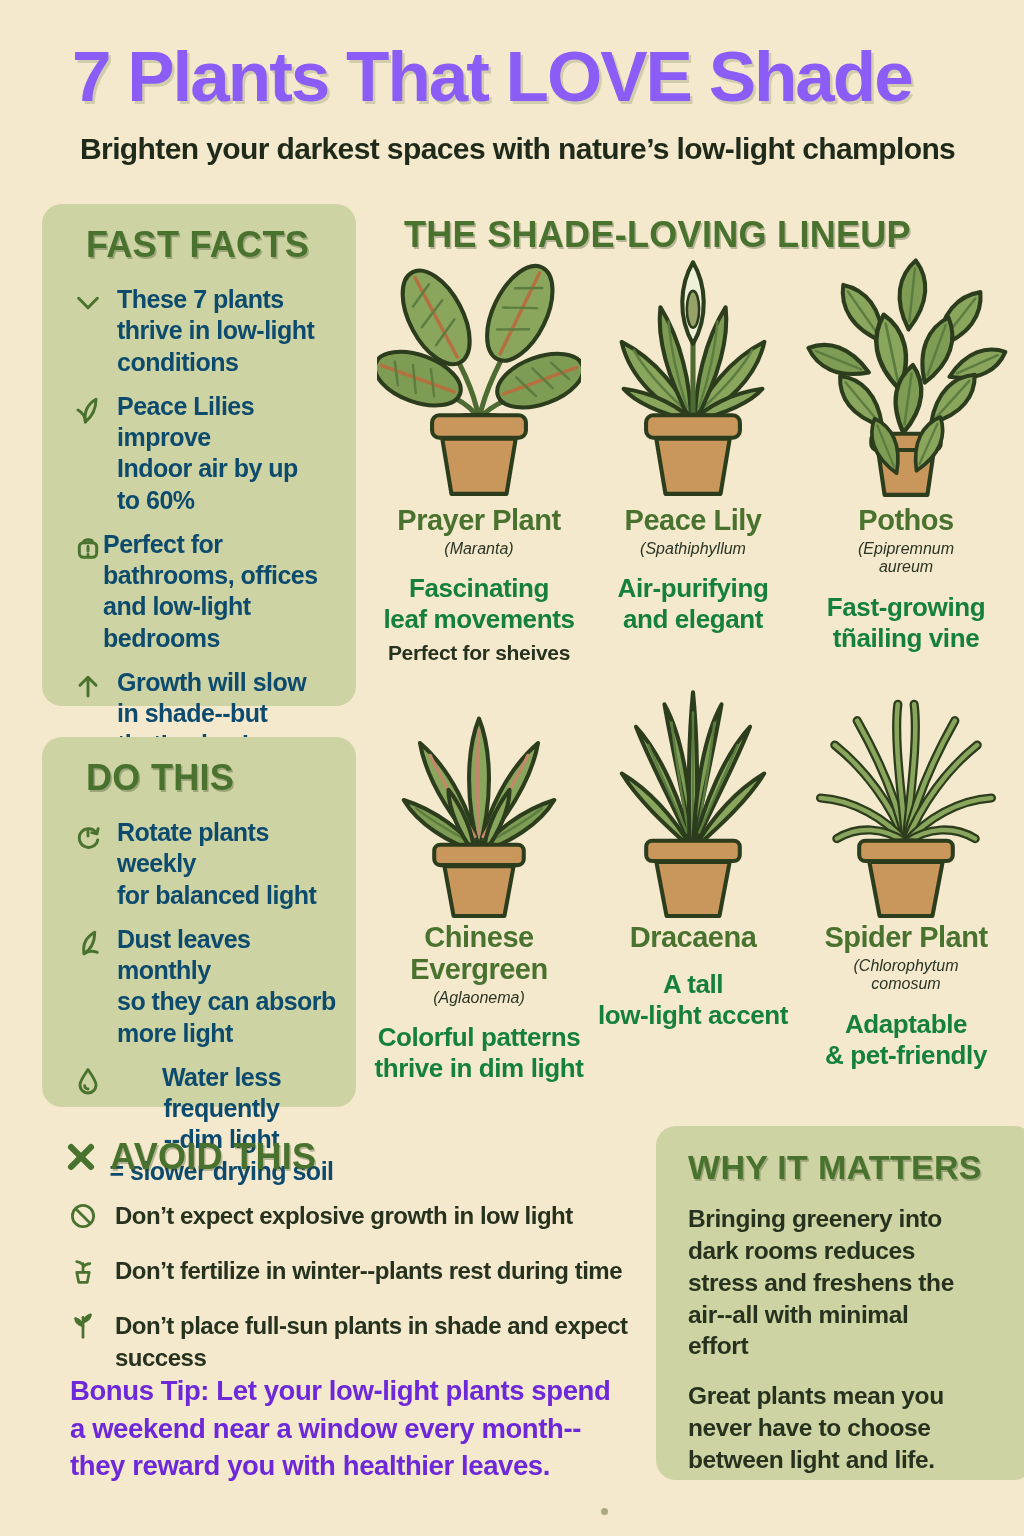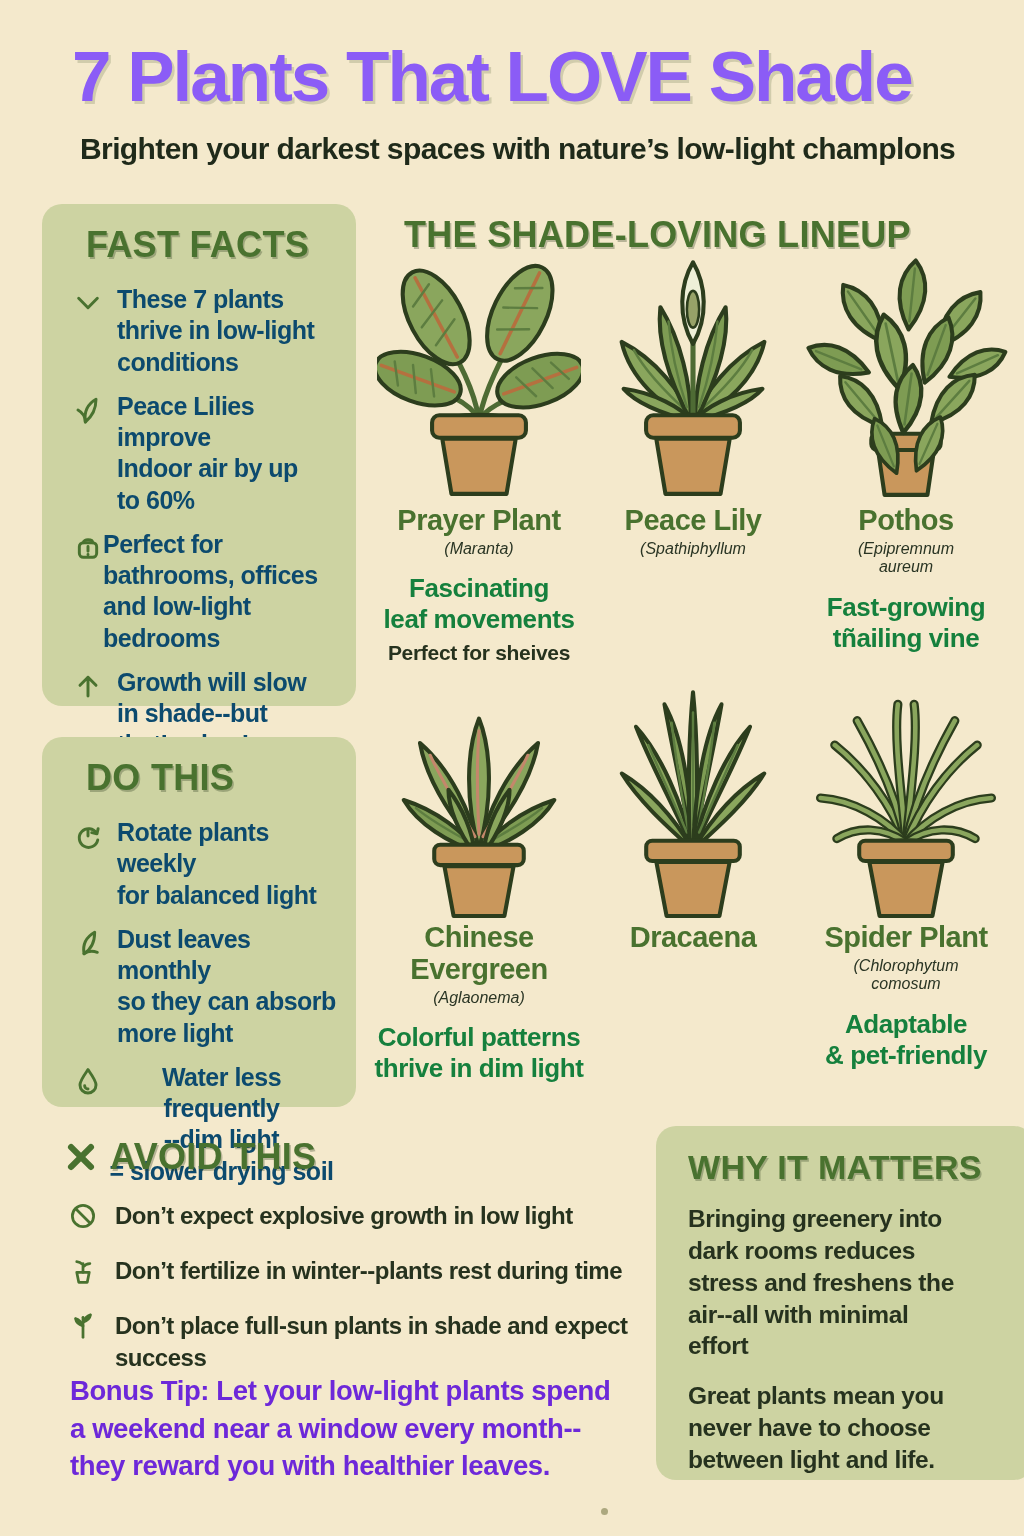--- a/index.html
+++ b/index.html
@@ -210,20 +210,22 @@
           <path class="stem" d="M100,168 L100,92"></path>
           <path class="spathe" d="M100,96 C85,70 87,38 100,16 C113,38 115,70 100,96 Z"></path>
           <ellipse class="spadix" cx="100" cy="62" rx="6" ry="18"></ellipse>
           <ellipse class="soil" cx="100" cy="172" rx="35" ry="7"></ellipse>
           <rect class="pot" x="54" y="166" width="92" height="22" rx="7"></rect>
           <path class="pot" d="M64,189 L136,189 L127,243 L73,243 Z"></path>
         </svg>
       </div>
       <div class="plant-name">Peace Lily</div>
       <div class="plant-latin">(Spathiphyllum</div>
+      <div class="plant-desc">Air-purifying
+and elegant</div>
     </div>
 
     <div class="plant-card">
       <div class="illo">
         <svg viewBox="0 0 200 250" width="204" height="255">
           <path class="pot" d="M72,196 L128,196 L121,244 L79,244 Z"></path>
           <rect class="pot" x="66" y="184" width="68" height="16" rx="6"></rect>
           <g>
             <g transform="translate(58,66) rotate(-35)">
                 <path class="lf" d="M0,-34 C15,-18 18,6 0,34 C-18,6 -15,-18 0,-34 Z"></path>
@@ -328,20 +330,22 @@
           <path class="vein" d="M106,148 C120,116 134,84 144,62"></path>
           <path class="lf" d="M100,165 C72,140 46,116 30,90 C60,108 84,138 100,165 Z"></path>
           <path class="lf" d="M100,165 C128,140 154,116 170,90 C140,108 116,138 100,165 Z"></path>
           <ellipse class="soil" cx="100" cy="162" rx="36" ry="7"></ellipse>
           <rect class="pot" x="54" y="156" width="92" height="20" rx="6"></rect>
           <path class="pot" d="M64,177 L136,177 L126,230 L74,230 Z"></path>
         </svg>
       </div>
       <div class="plant-name">Dracaena</div>
       <div class="plant-latin"></div>
+      <div class="plant-desc">A tall
+low-light accent</div>
     </div>
 
     <div class="plant-card">
       <div class="illo">
         <svg viewBox="0 0 200 232" width="204" height="236">
           <g>
             <path class="blade-o" d="M100,158 C85,120 60,86 30,62"></path>
               <path class="blade-i" d="M100,158 C85,120 60,86 30,62"></path>
             <path class="blade-o" d="M100,158 C90,110 70,70 52,38"></path>
               <path class="blade-i" d="M100,158 C90,110 70,70 52,38"></path>

